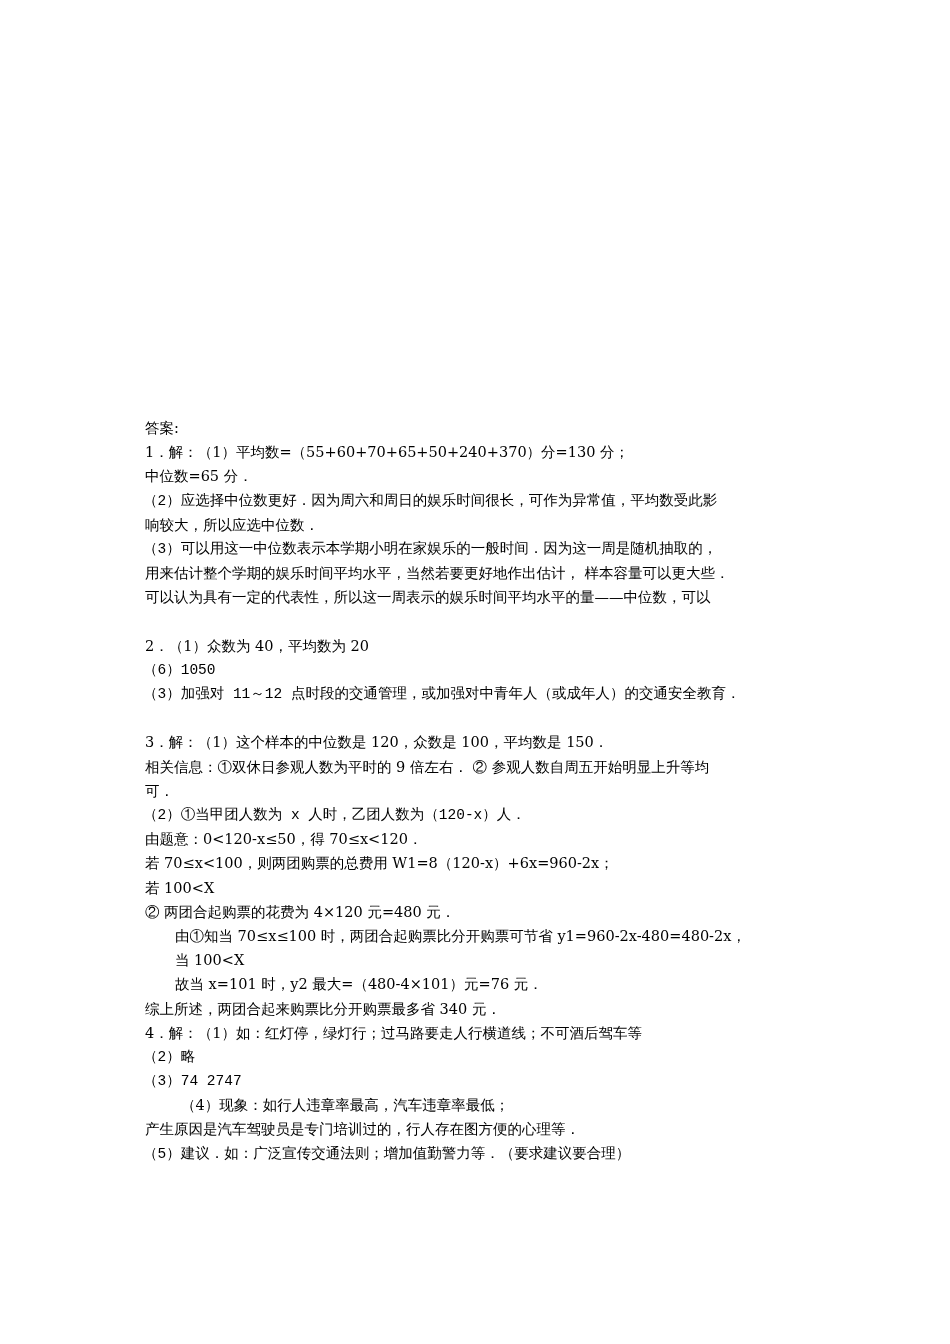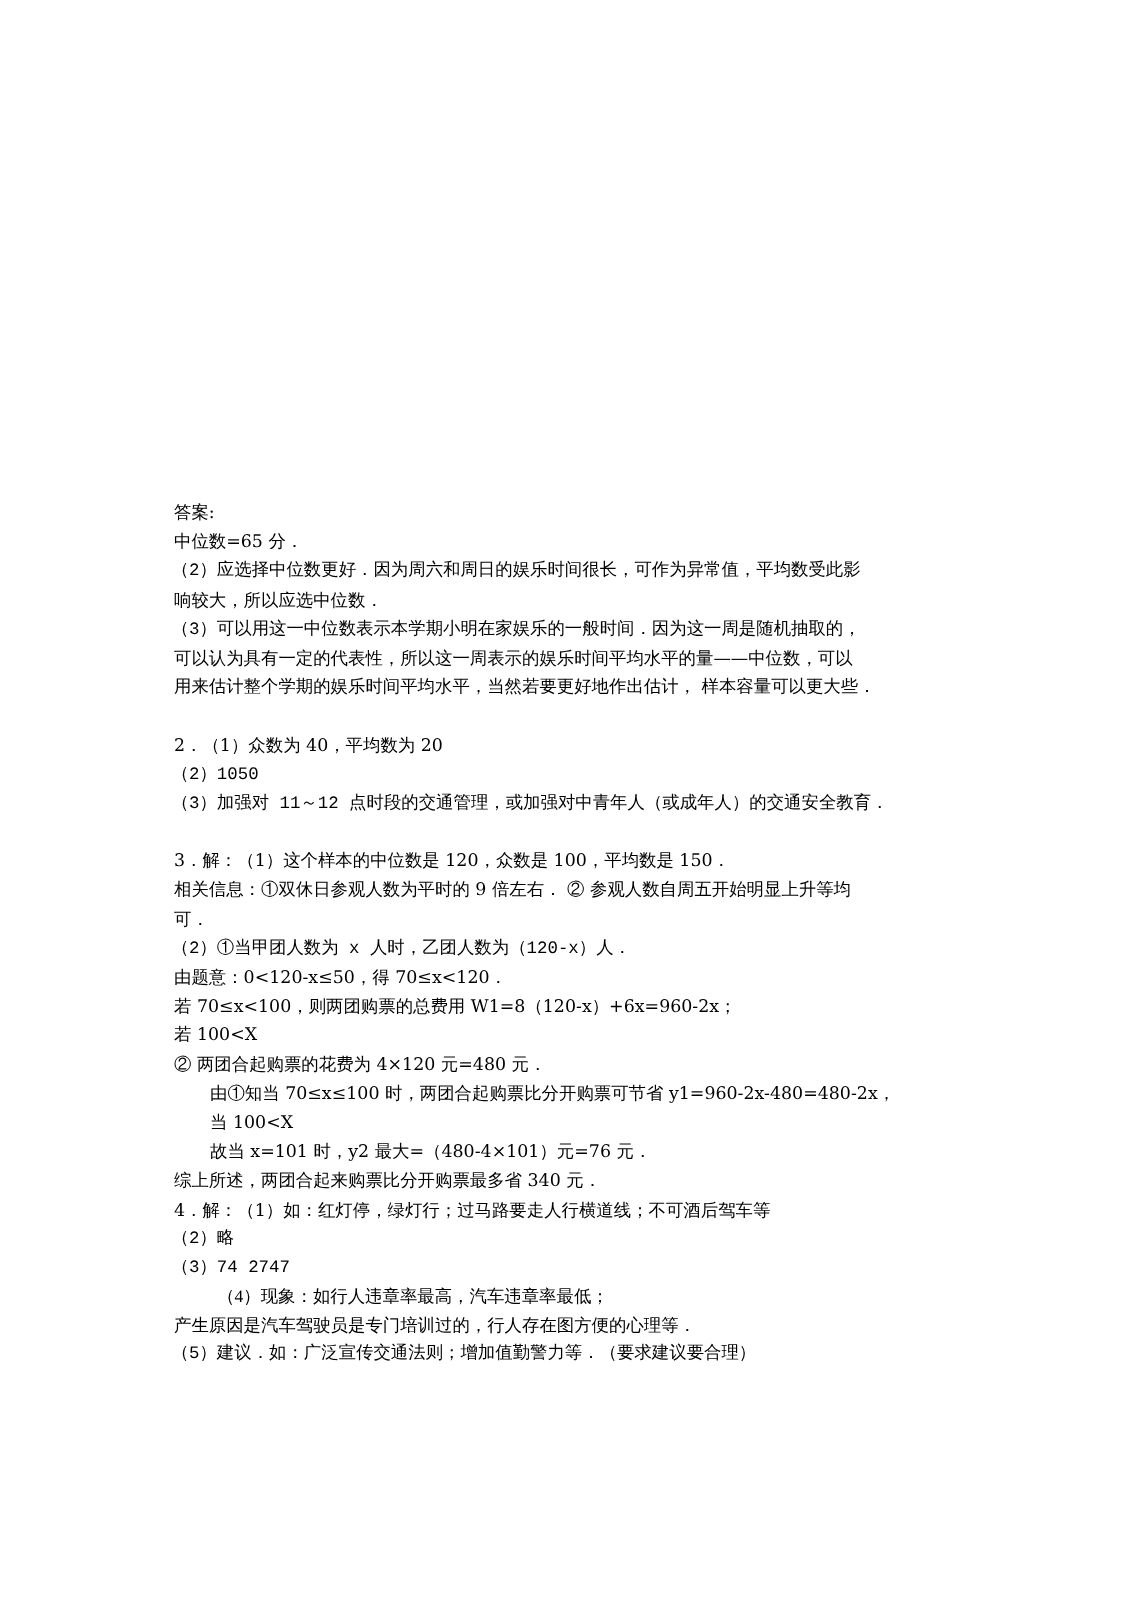--- a/index.html
+++ b/index.html
@@ -23,43 +23,44 @@
     }
     .line {
       font-size: 14.5px;
       line-height: 24.2px;
       height: 24.2px;
       white-space: nowrap;
       letter-spacing: 0px;
     }
     .indent-half { padding-left: 0px; margin-left: -2px; font-family: Liberation Mono, monospace; }
     .indent { padding-left: 30px; }
-    .indent2 { padding-left: 36px; font-family: Liberation Serif, serif; }
+    .indent2 { padding-left: 36px; }
     .gap { height: 24.2px; }
   </style>
 </head>
 <body>
 
 <div class="page">
   <div class="line">答案:</div>
 
   <div>
+    <div class="line">1．解：（1）平均数=（55+60+70+65+50+240+370）分=130 分；</div>
     <div class="line">中位数=65 分．</div>
     <div class="line indent-half">（2）应选择中位数更好．因为周六和周日的娱乐时间很长，可作为异常值，平均数受此影</div>
     <div class="line">响较大，所以应选中位数．</div>
     <div class="line indent-half">（3）可以用这一中位数表示本学期小明在家娱乐的一般时间．因为这一周是随机抽取的，</div>
+    <div class="line">用来估计整个学期的娱乐时间平均水平，当然若要更好地作出估计， 样本容量可以更大些．</div>
     <div class="line">可以认为具有一定的代表性，所以这一周表示的娱乐时间平均水平的量——中位数，可以</div>
-    <div class="line">用来估计整个学期的娱乐时间平均水平，当然若要更好地作出估计， 样本容量可以更大些．</div>
   </div>
 
   <div class="gap"></div>
 
   <div>
     <div class="line">2．（1）众数为 40，平均数为 20</div>
-    <div class="line indent-half">（2）1050</div>
+    <div class="line indent-half">（6）1050</div>
     <div class="line indent-half">（3）加强对 11～12 点时段的交通管理，或加强对中青年人（或成年人）的交通安全教育．</div>
   </div>
 
   <div class="gap"></div>
 
   <div>
     <div class="line">3．解：（1）这个样本的中位数是 120，众数是 100，平均数是 150．</div>
     <div class="line">相关信息：①双休日参观人数为平时的 9 倍左右． ② 参观人数自周五开始明显上升等均</div>
     <div class="line">可．</div>
     <div class="line indent-half">（2）①当甲团人数为 x 人时，乙团人数为（120-x）人．</div>

